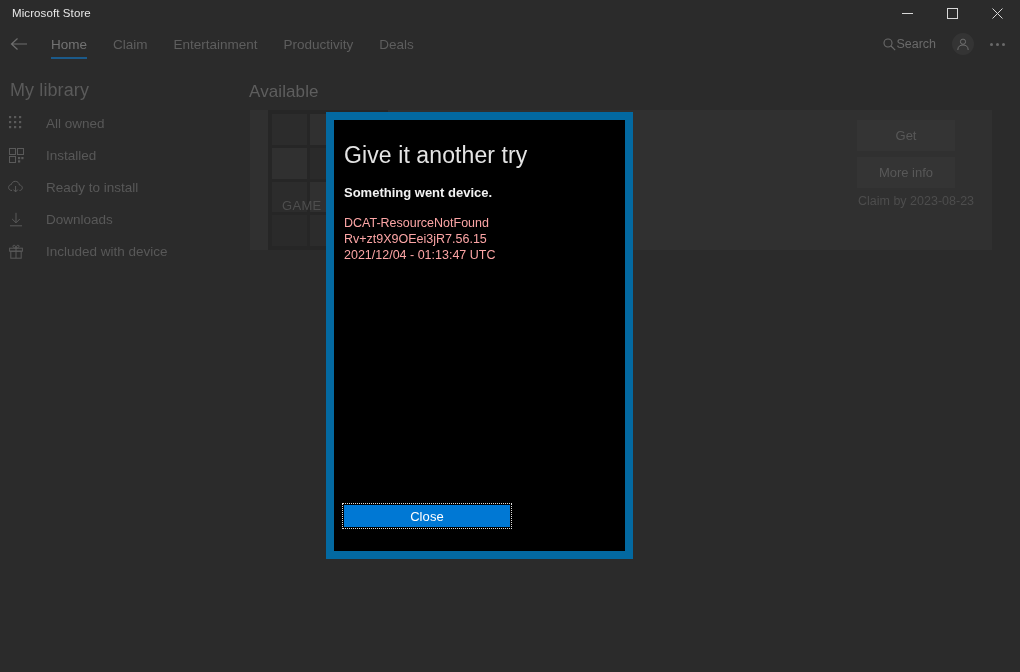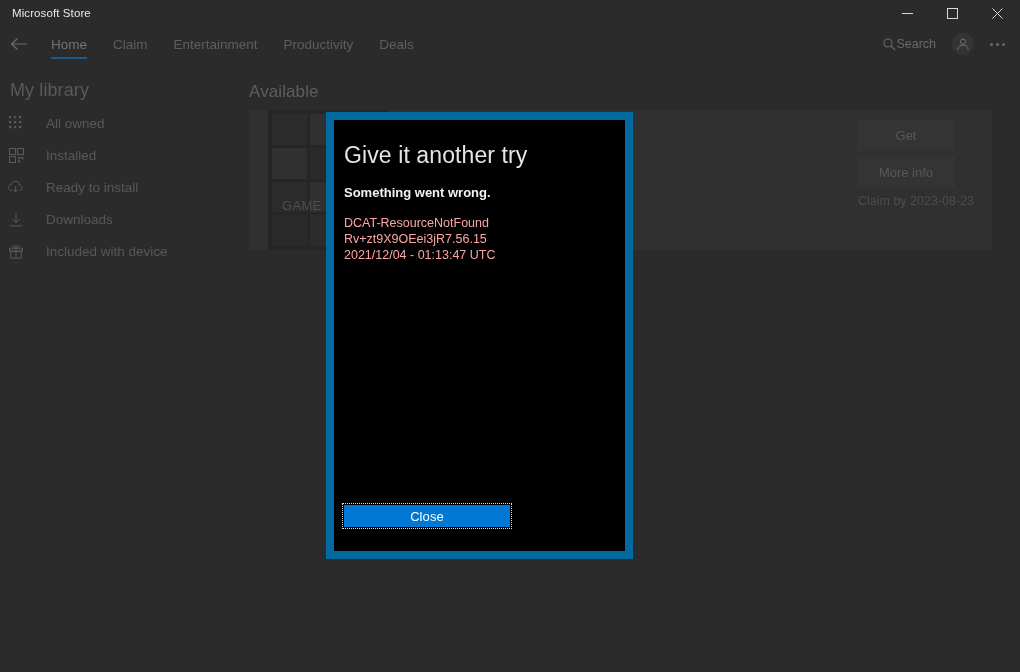--- a/index.html
+++ b/index.html
@@ -317,21 +317,21 @@
         <div class="card-btn">Get</div>
         <div class="card-btn">More info</div>
         <div class="card-claim">Claim by 2023-08-23</div>
       </div>
     </div>
   </div>
 
   <div class="modal">
     <div class="modal-inner">
       <div class="modal-title">Give it another try</div>
-      <div class="modal-sub">Something went wrong.</div>
+      <div class="modal-sub">Something went device.</div>
       <div class="modal-details">
         <div>DCAT-ResourceNotFound</div>
         <div>Rv+zt9X9OEei3jR7.56.15</div>
         <div>2021/12/04 - 01:13:47 UTC</div>
       </div>
       <div class="modal-close-wrap">
         <div class="modal-close">Close</div>
       </div>
     </div>
   </div>

